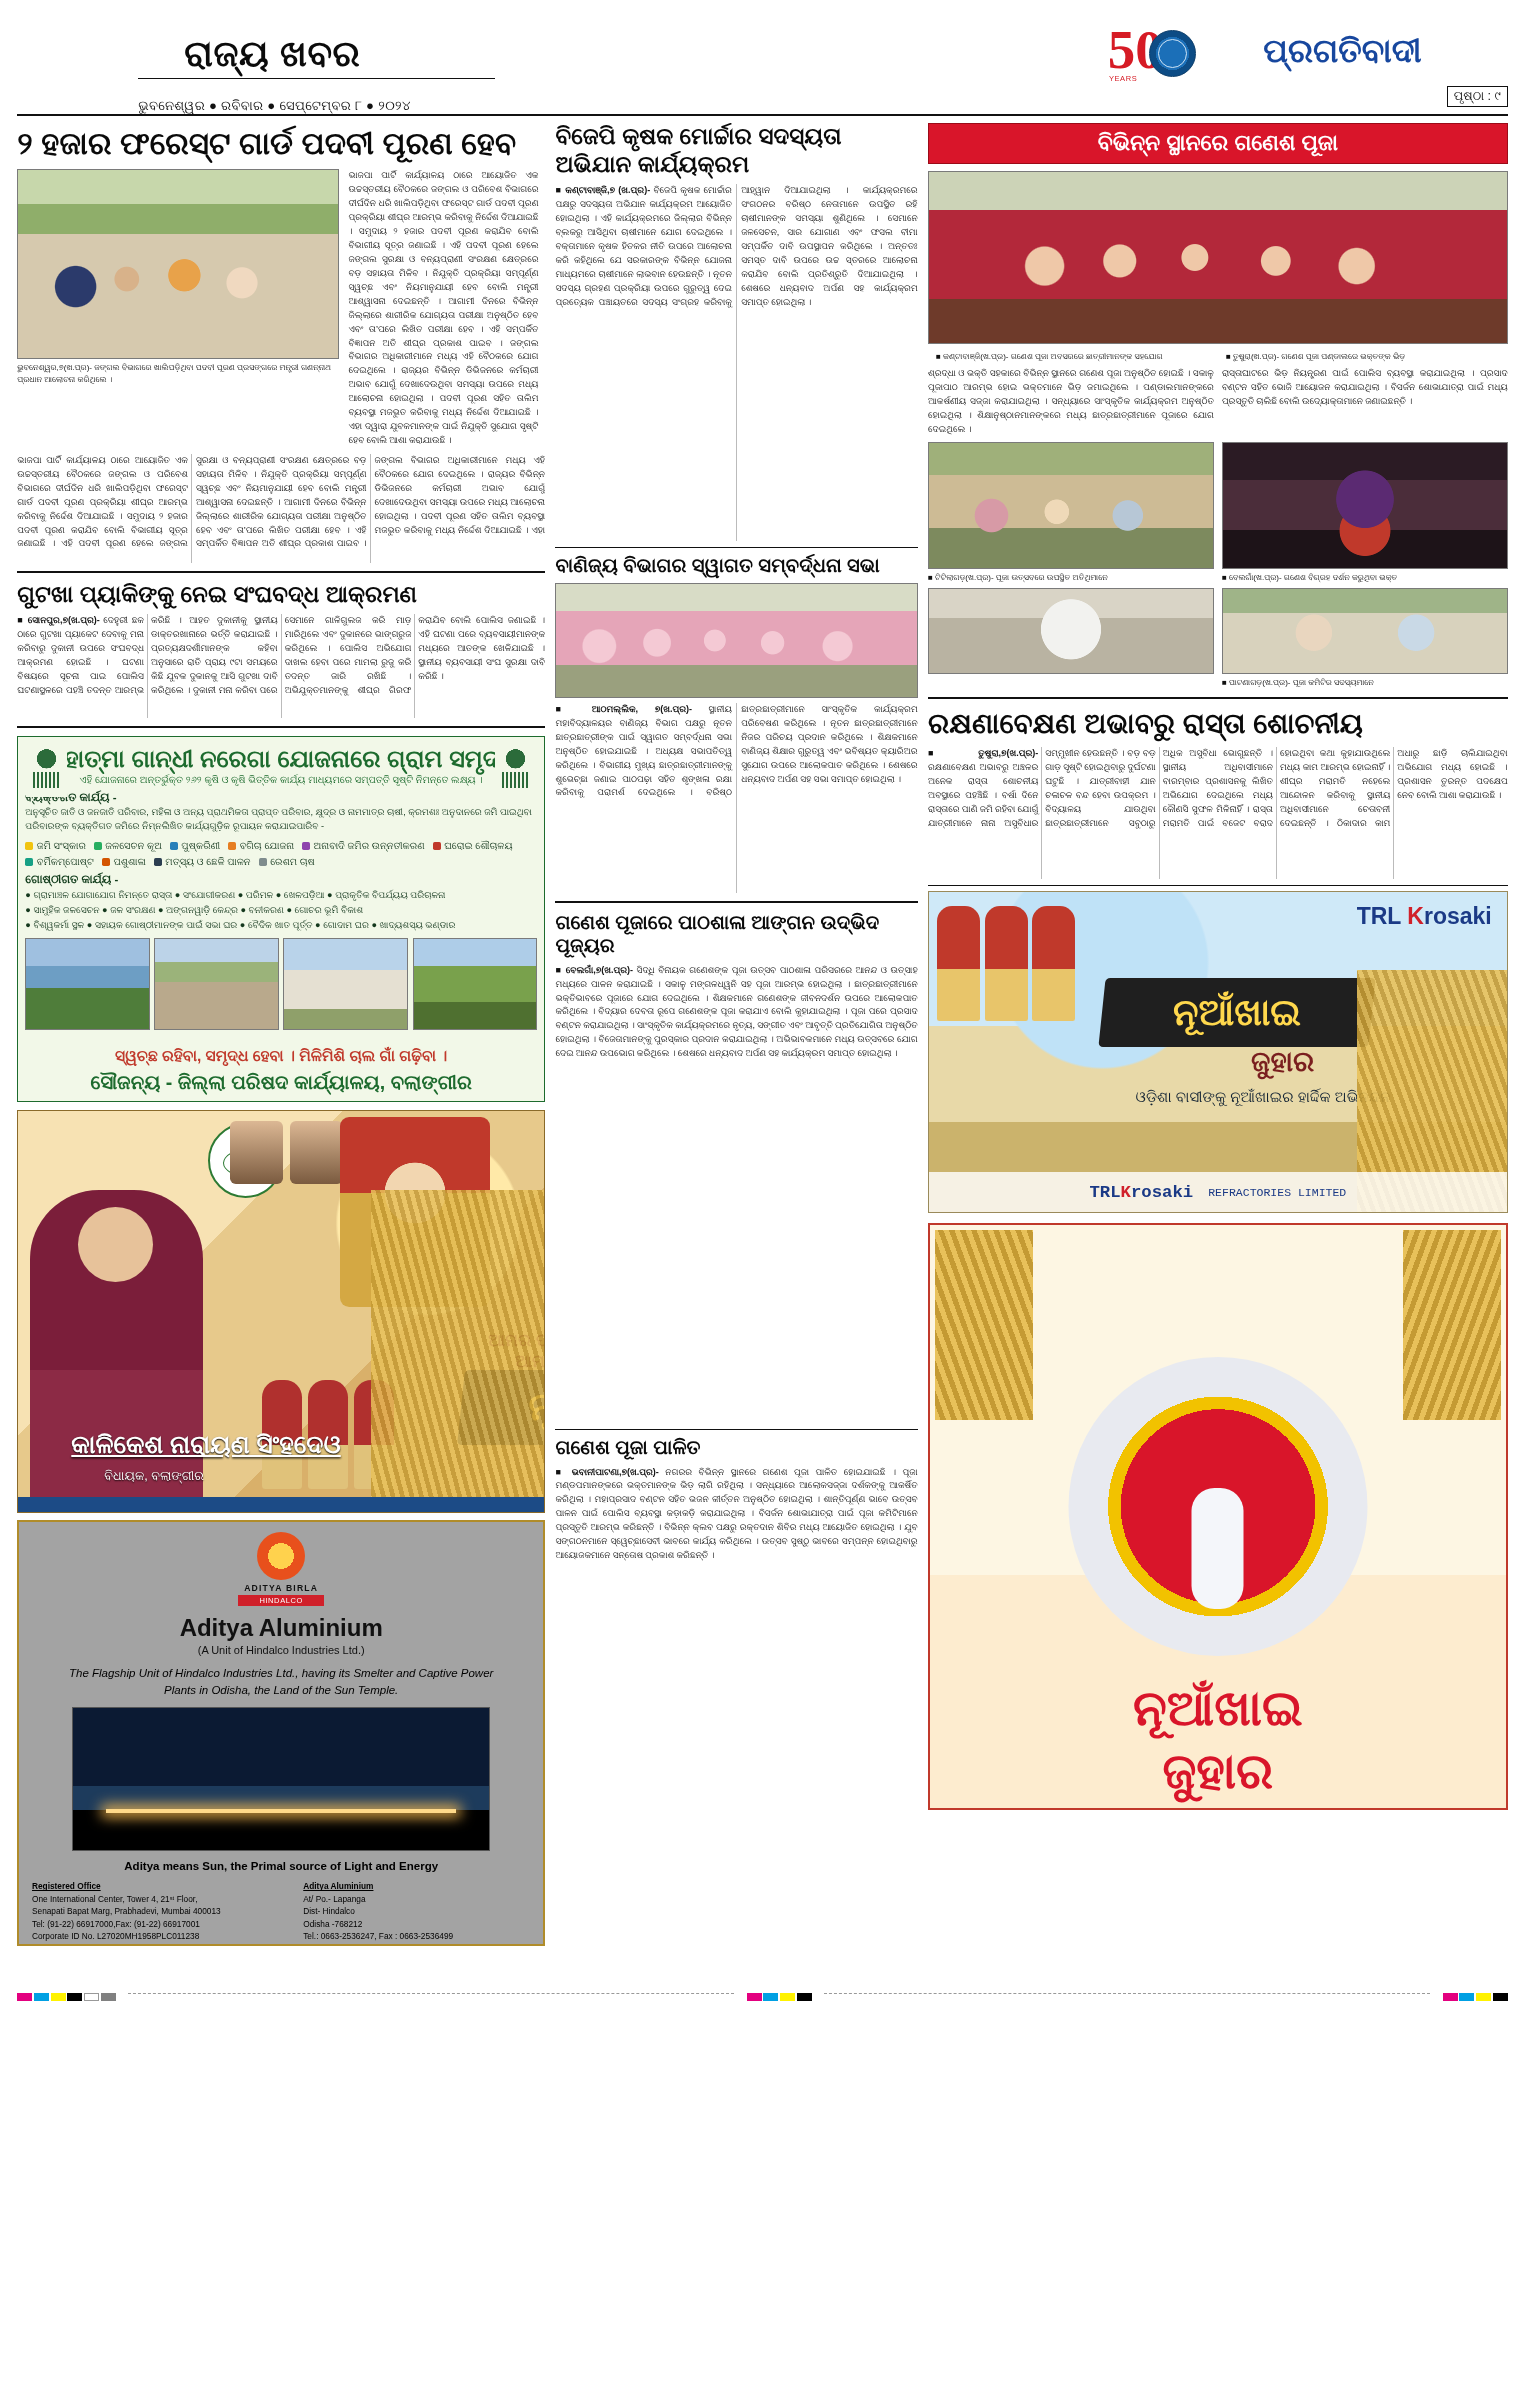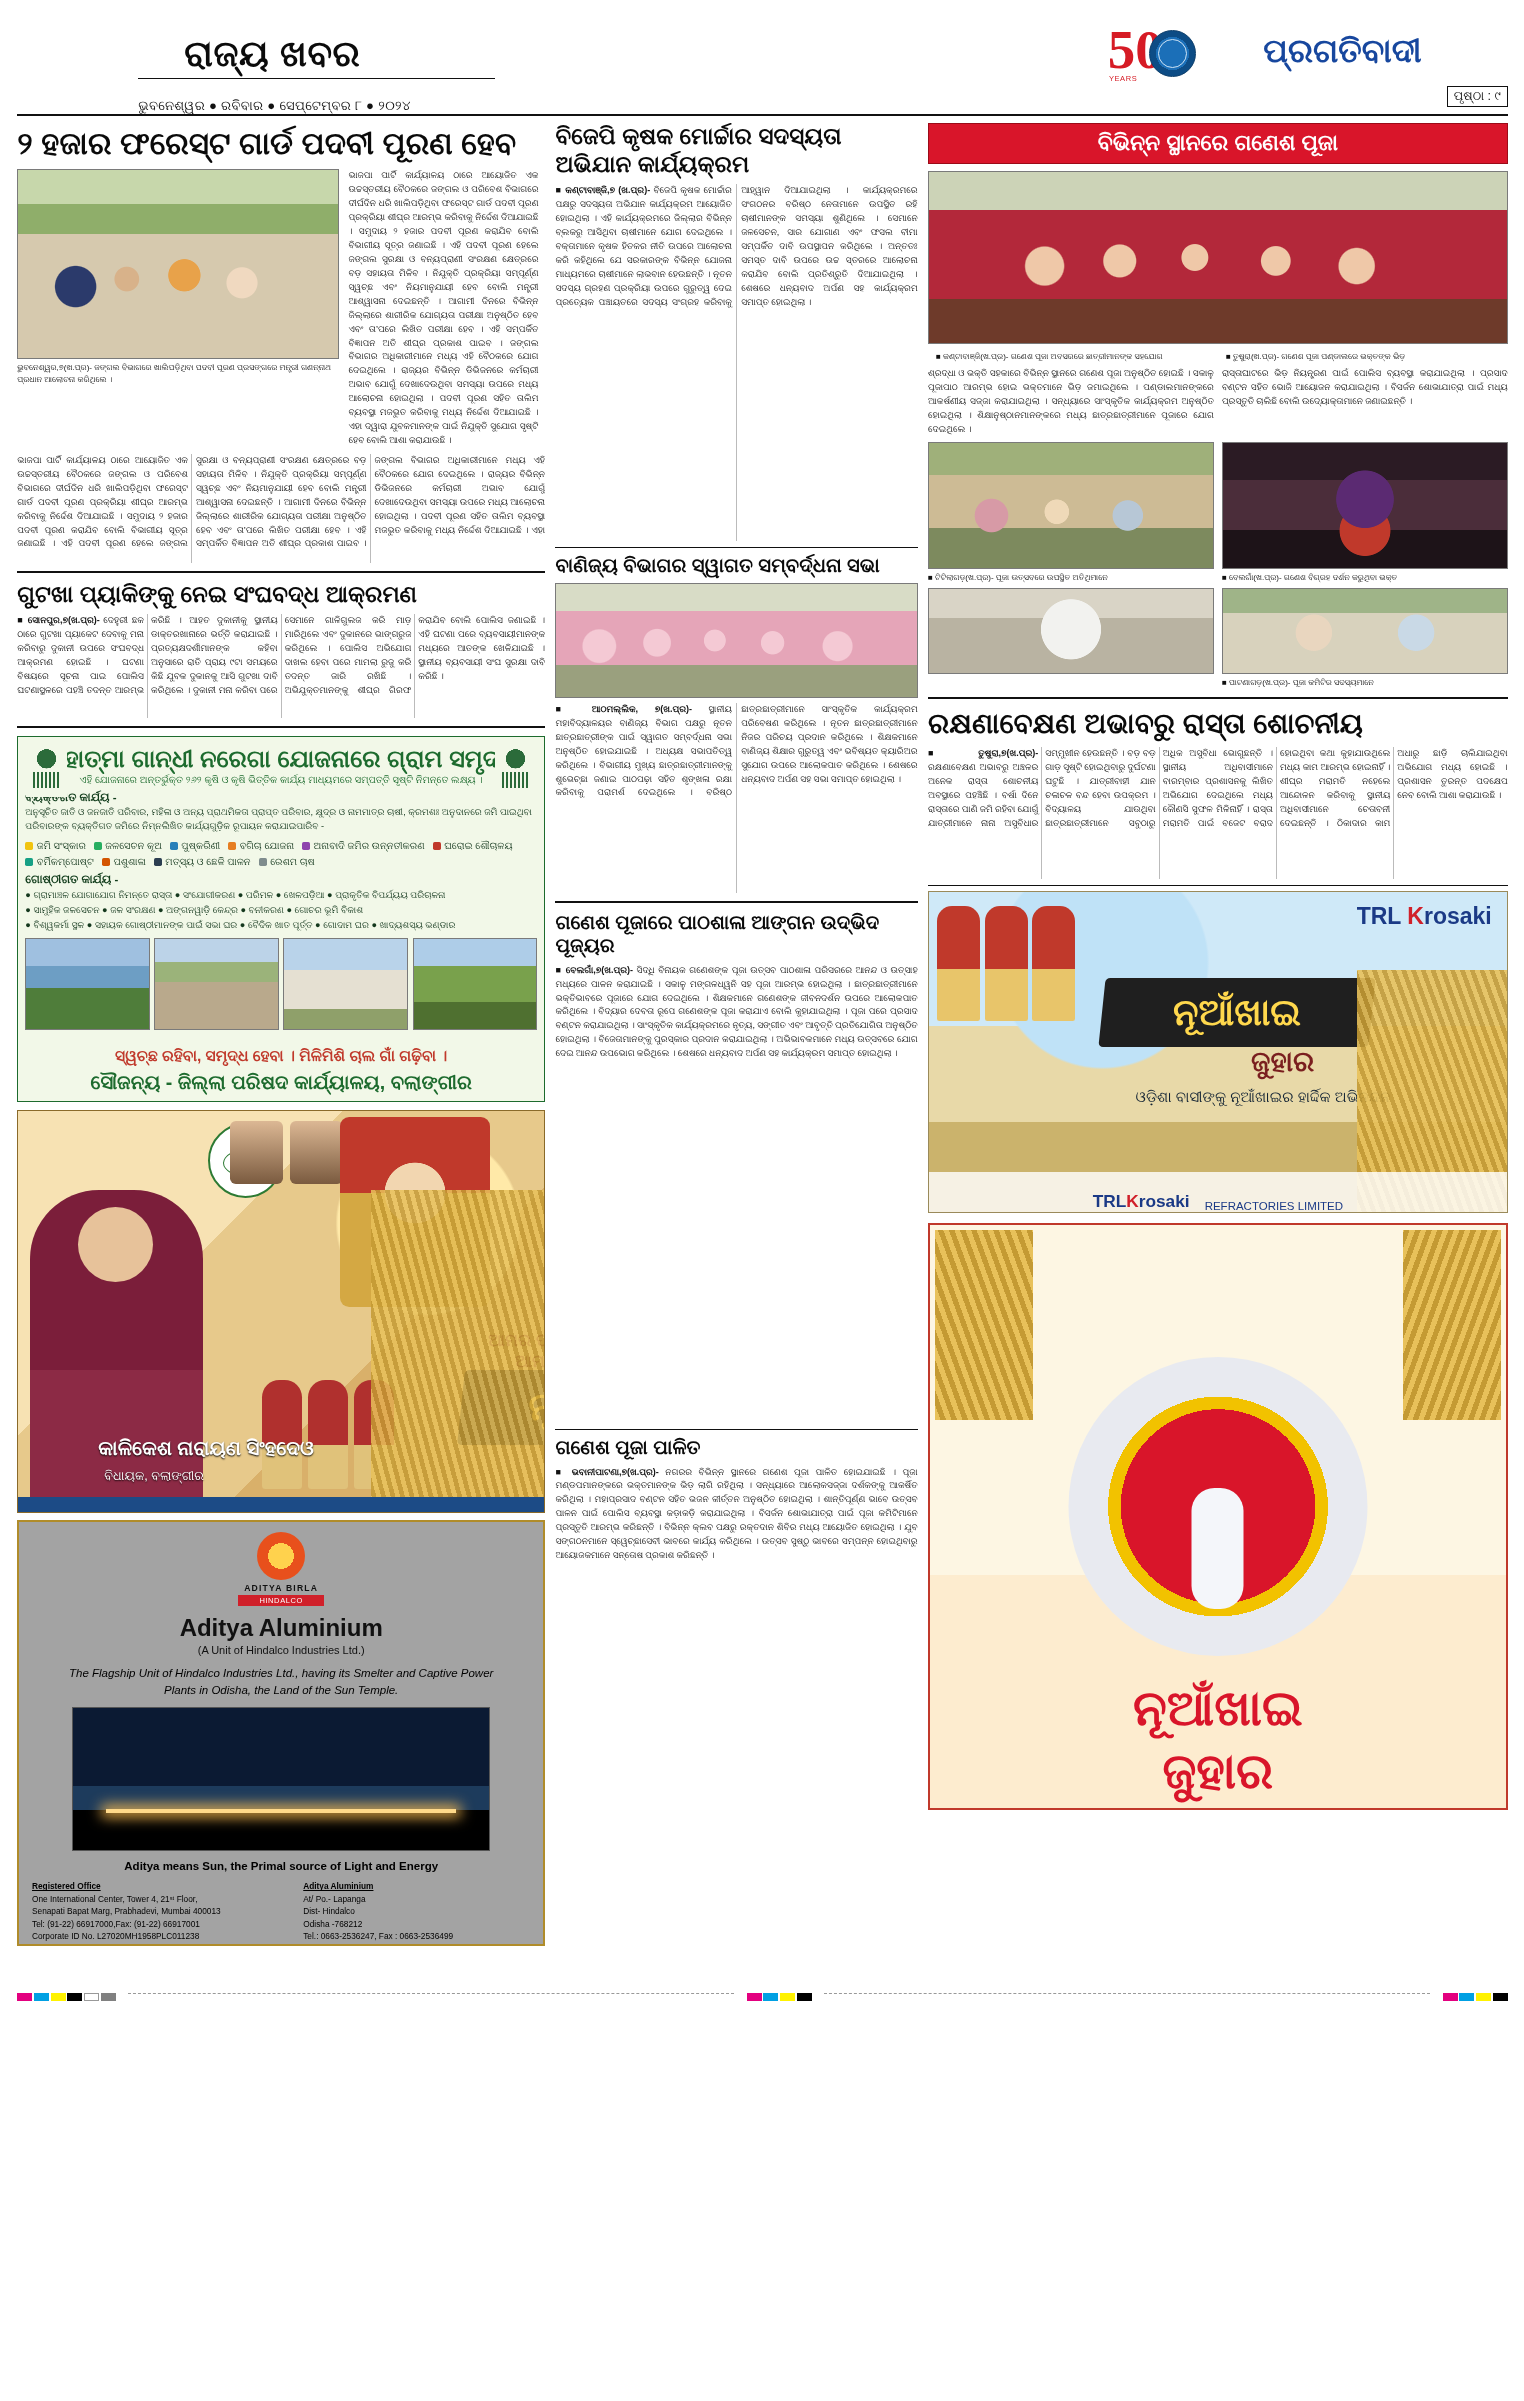--- a/index.html
+++ b/index.html
@@ -298,41 +298,41 @@
   }
   .nk-brush span {
     position:absolute; left: 0; top: 0; width:100%; height:100%;
     display:flex; align-items:center; justify-content:center;
     color:#ffd84d; font-size: 39px; font-weight:bold; transform: skewX(6deg);
   }
   .nk-dancers { position:absolute; right: 150px; bottom: 23px; display:flex; gap: 5.8px; }
   .nk-dancers .d { width: 40px; height: 109px; background: linear-gradient(#b0302e 0 60%, #e0c27a 60% 100%); border-radius: 17.3px 17.3px 3.5px 3.5px; }
   .nk-grain { position:absolute; right: 0; bottom: 0; width: 173px; height: 322px;
     background: repeating-linear-gradient(75deg, #e8c15a 0 4.6px, #c49a33 4.6px 9.2px); opacity:.85; }
-  .nk-name { position:absolute; left: 80px; bottom: 52px; color:#fff; font-size: 20px; font-weight:bold; text-shadow: 0 1.2px 1.7px #000;}
+  .nk-name { position:absolute; left: 53px; bottom: 52px; color:#fff; font-size: 25px; font-weight:bold; text-shadow: 0 1.2px 1.7px #000; text-decoration: underline;}
   .nk-place { position:absolute; left: 86px; bottom: 28px; color:#fff; font-size: 12.7px; text-shadow: 0 1.2px 1.7px #000;}
   .nk-strip { position:absolute; left:0; bottom:0; width:100%; height: 15px; background: #1c4b86; }
 
   
   .ad-trl {
     position:relative; height: 322px; border:1.2px solid #9a8a5a;
     background:
       radial-gradient(circle at 30% 22%, #bfe2f7 0 22%, transparent 22.5%),
       linear-gradient(#cfe9f8 0 42%, #e8d9a8 42% 72%, #cbb36c 72% 100%);
     overflow:hidden;
   }
   .trl-logo { position:absolute; right: 15px; top: 10.4px; font-size: 23px; font-weight:bold; color:#1b3a86; }
   .trl-logo .k { color:#d0202a; }
   .trl-dancers { position:absolute; left: 8px; top: 14px; display:flex; gap: 4.6px; }
   .trl-dancers .d { width: 43px; height: 115px; background: linear-gradient(#c0392b 0 55%, #e8c56a 55% 100%); border-radius: 15px 15px 2.3px 2.3px;}
   .trl-brush { position:absolute; left: 173px; top: 86px; width: 270px; height: 69px; background:#1f1f1f; transform: skewX(-6deg); border-radius: 4.6px;}
   .trl-brush span { position:absolute; inset:0; display:flex; align-items:center; justify-content:center; color:#ffd84d; font-size:37px; font-weight:bold; transform: skewX(6deg);}
   .trl-kuhar { position:absolute; left: 322px; top: 154px; font-size: 28px; font-weight:bold; color:#7a1f1f; }
   .trl-greet { position:absolute; left: 173px; top: 196px; width: 322px; text-align:center; font-size: 15px; color:#123; }
-  .trl-foot { position:absolute; left:0; right:0; bottom: 0; height: 40px; background: rgba(255,255,255,.82); display:flex; align-items:flex-end; justify-content:center; gap: 15px;}
+  .trl-foot { position:absolute; left:0; right:0; bottom: 0; height: 40px; background: rgba(255,255,255,.82); display:flex; align-items:center; justify-content:center; gap: 15px; font-family: Liberation Mono, monospace;}
   .trl-foot .t { font-size: 17.3px; font-weight:bold; color:#1b3a86; }
   .trl-foot .t .k { color:#d0202a; }
   .trl-foot .sub { font-size: 11.5px; color:#1b3a86; }
   .trl-grain { position:absolute; right: 0; bottom: 0; width: 150px; height: 242px;
     background: repeating-linear-gradient(70deg,#e8c15a 0 4.6px,#c49a33 4.6px 9.2px); opacity:.9;}
 
   
   .ad-ganesh-poster {
     position:relative; height: 587px; border: 2.3px solid #c0392b;
     background: linear-gradient(#fdf6e3 0 60%, #fdeccf 60% 100%);

